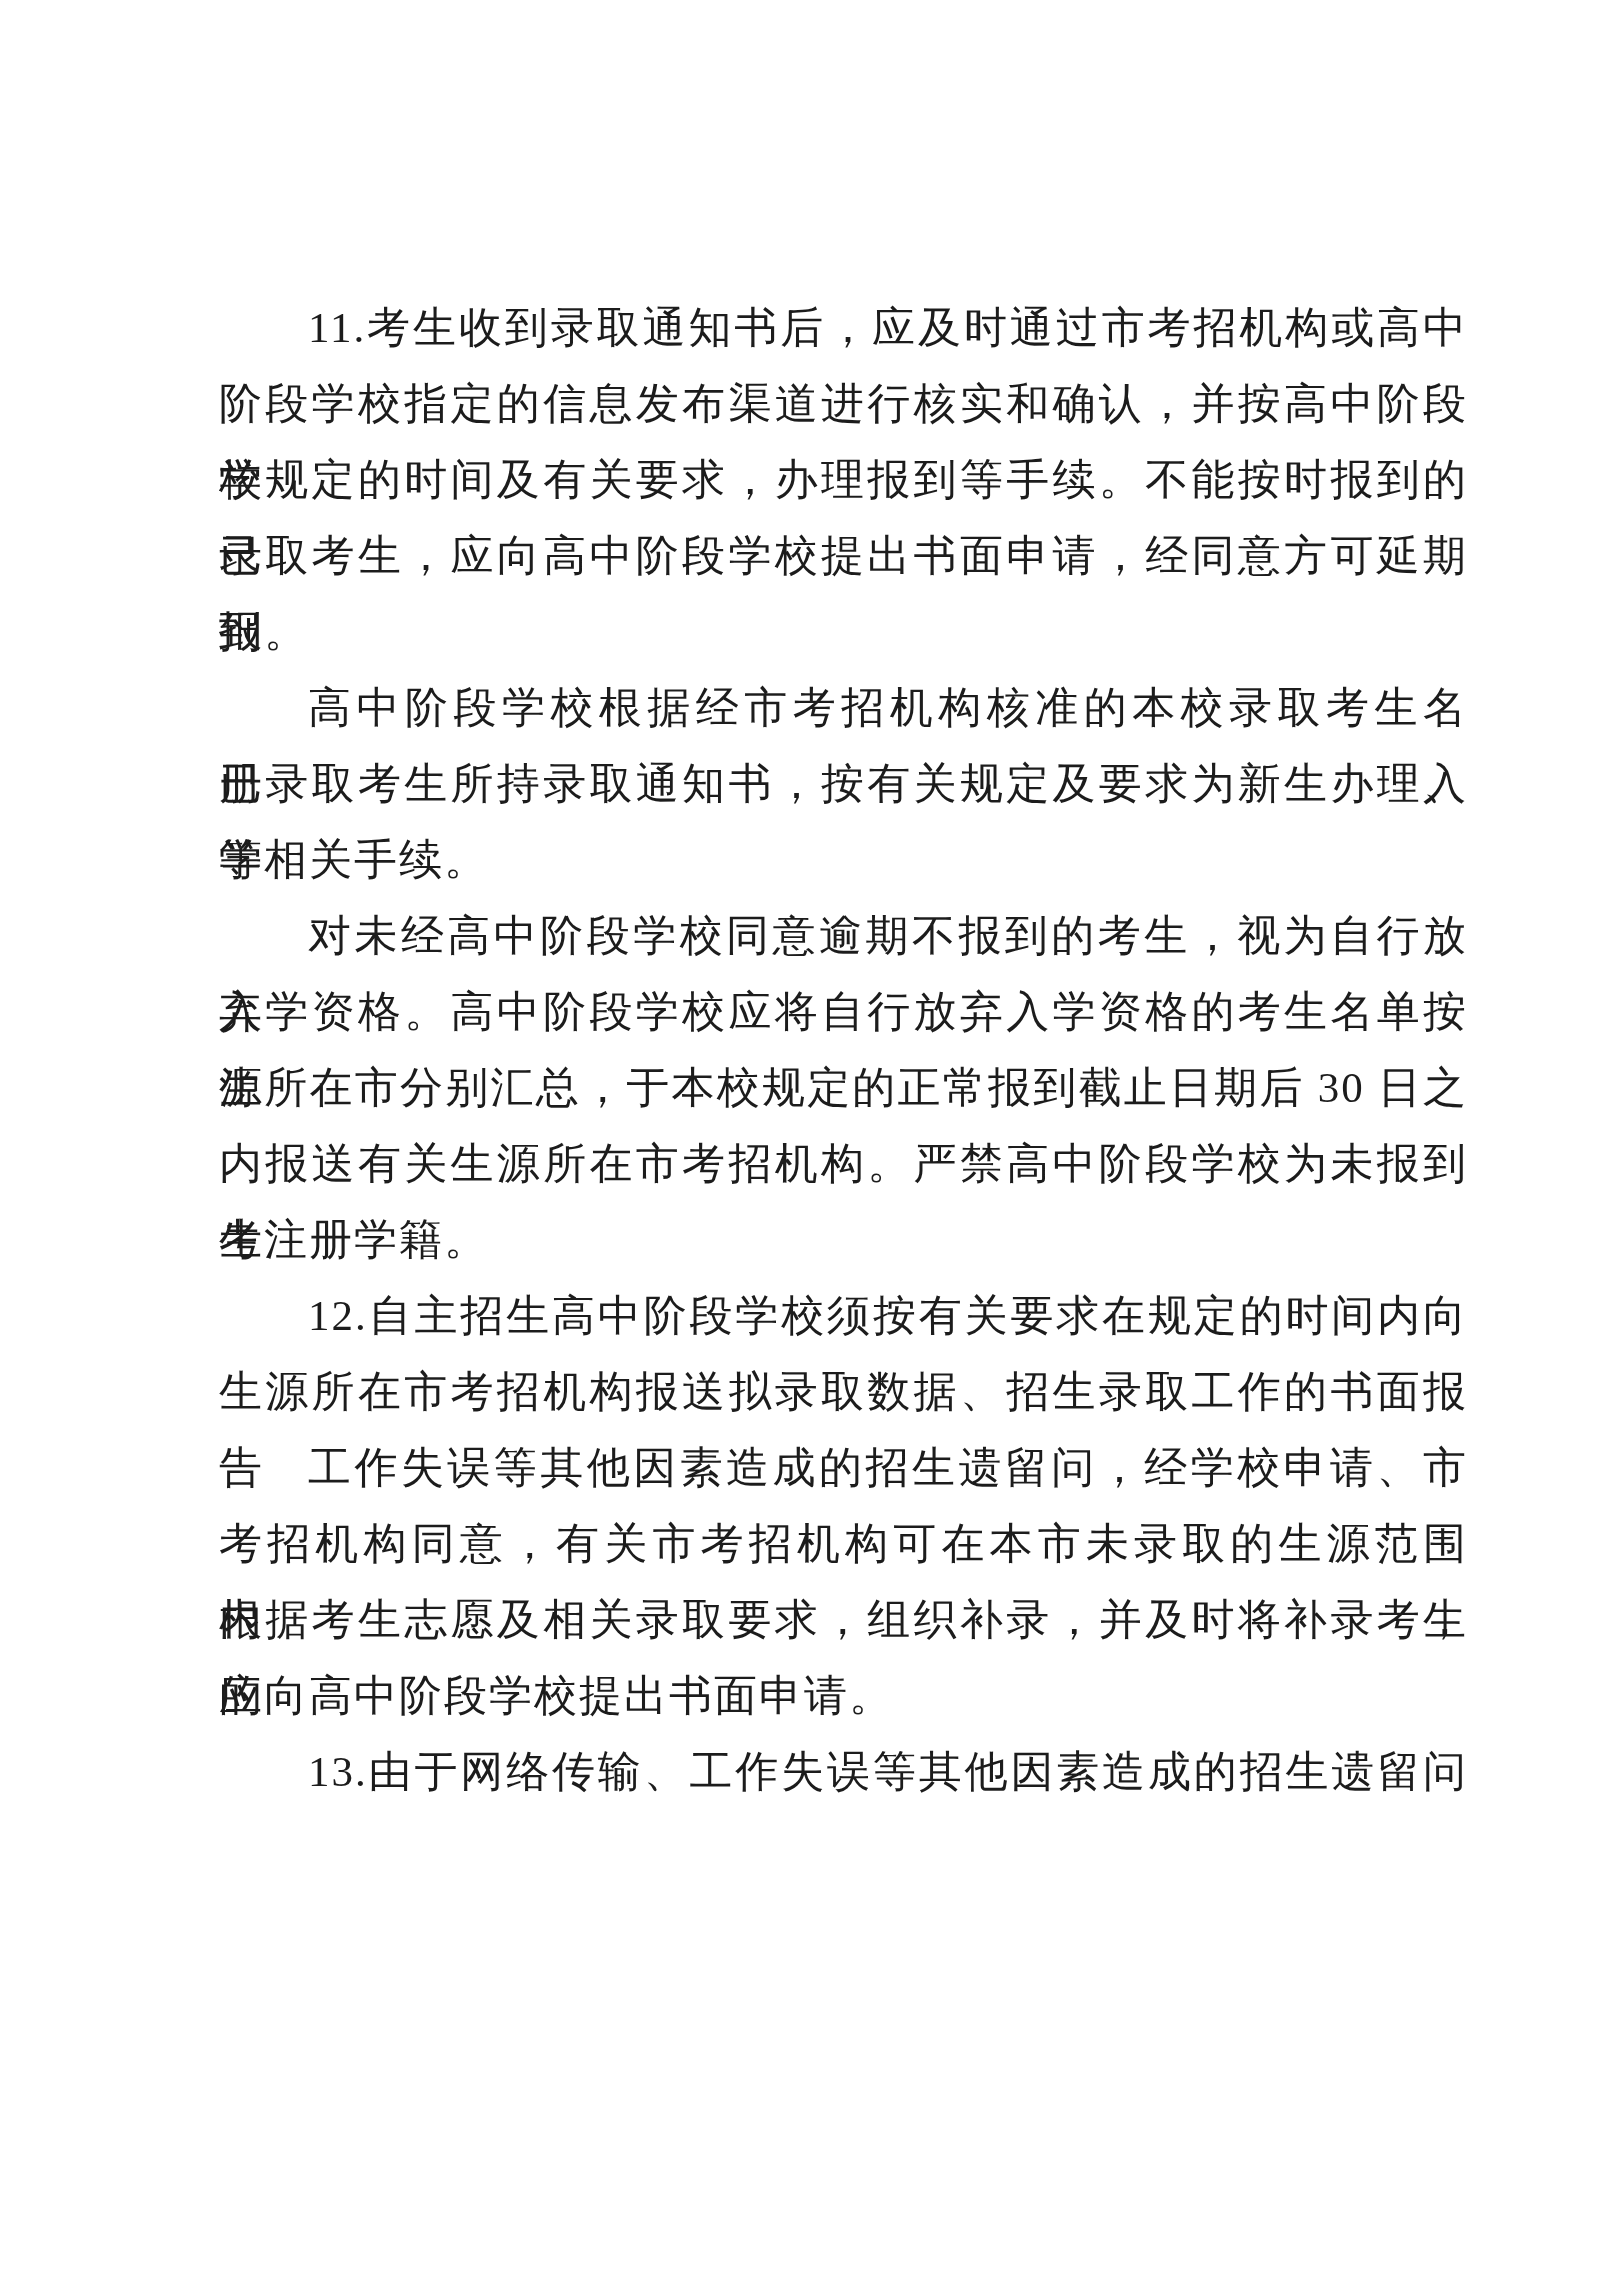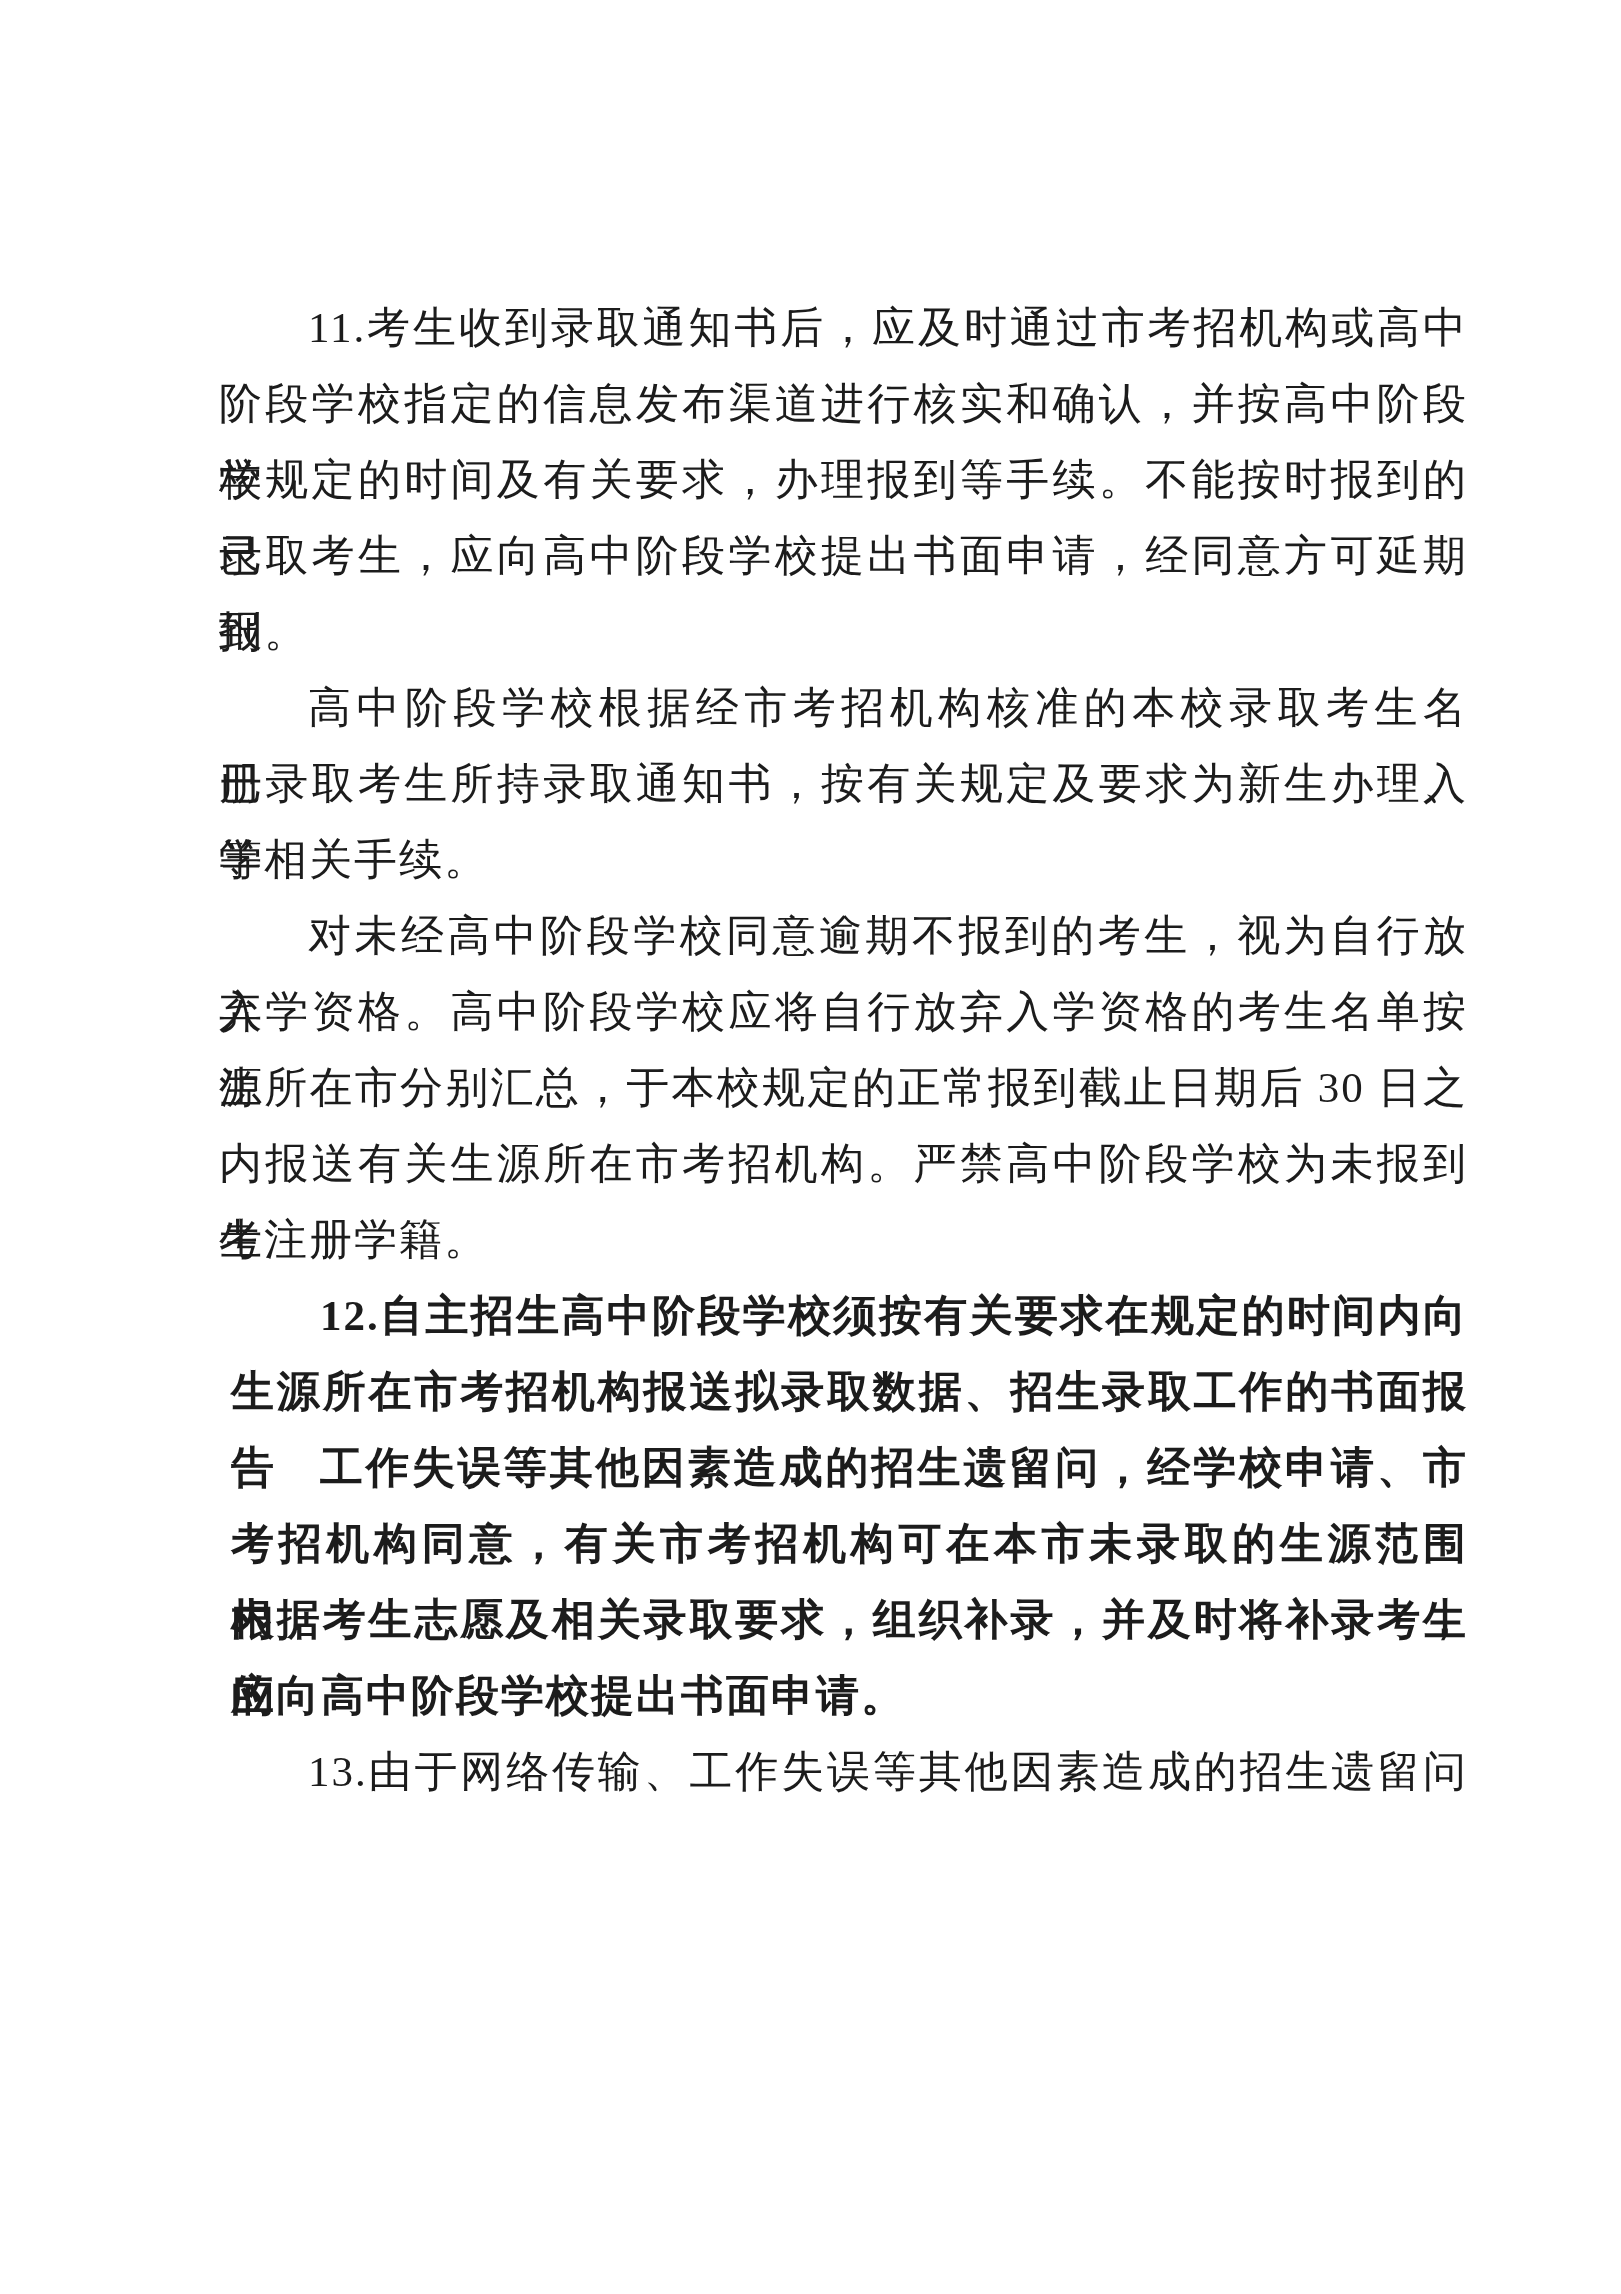--- a/index.html
+++ b/index.html
@@ -27,22 +27,21 @@
     overflow: visible;
   }
   .ln.fill {
     text-align: justify;
     text-align-last: justify;
   }
   .ln.first {
     text-indent: 89px;
   }
   .ln.bold {
-    font-weight: 700;
-    margin-left: 12px;
+    font-weight: 400;
   }
   .pageno {
     position: absolute;
     left: 0;
     right: 0;
     top: 2114px;
     height: 43px;
     line-height: 43px;
     text-align: left;
     font-size: 36px;

